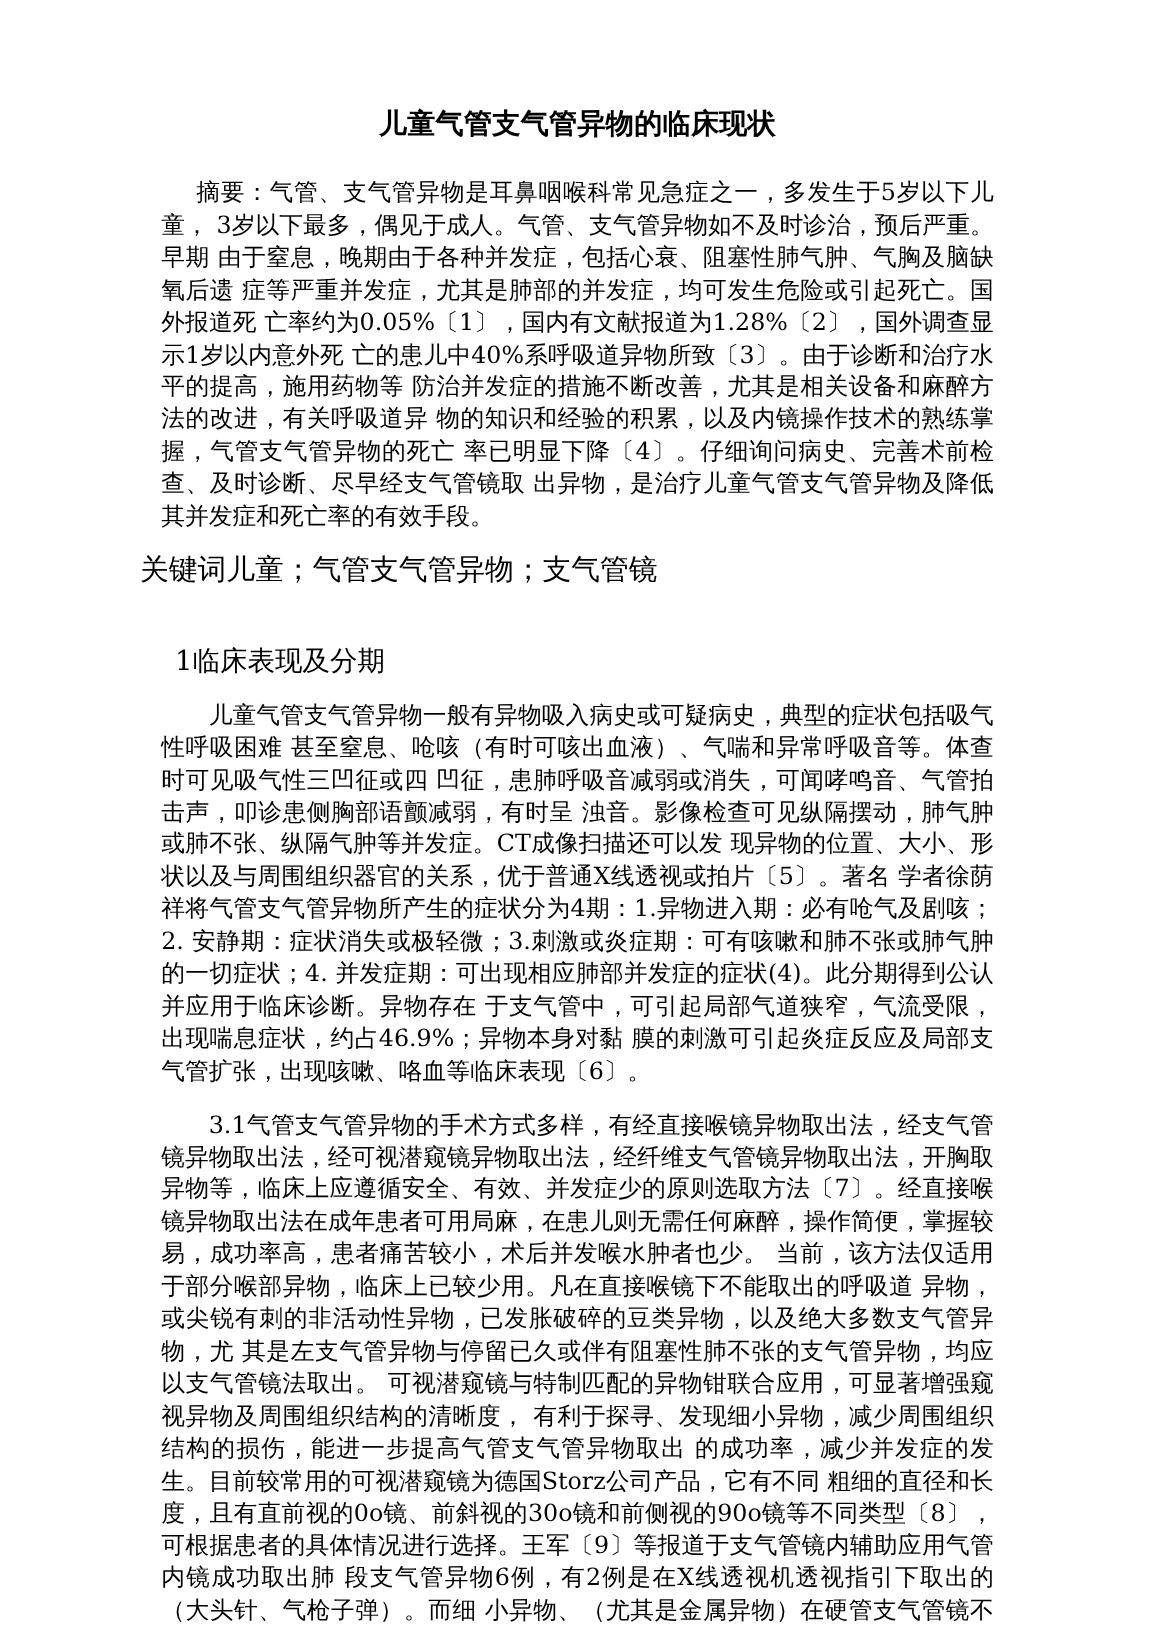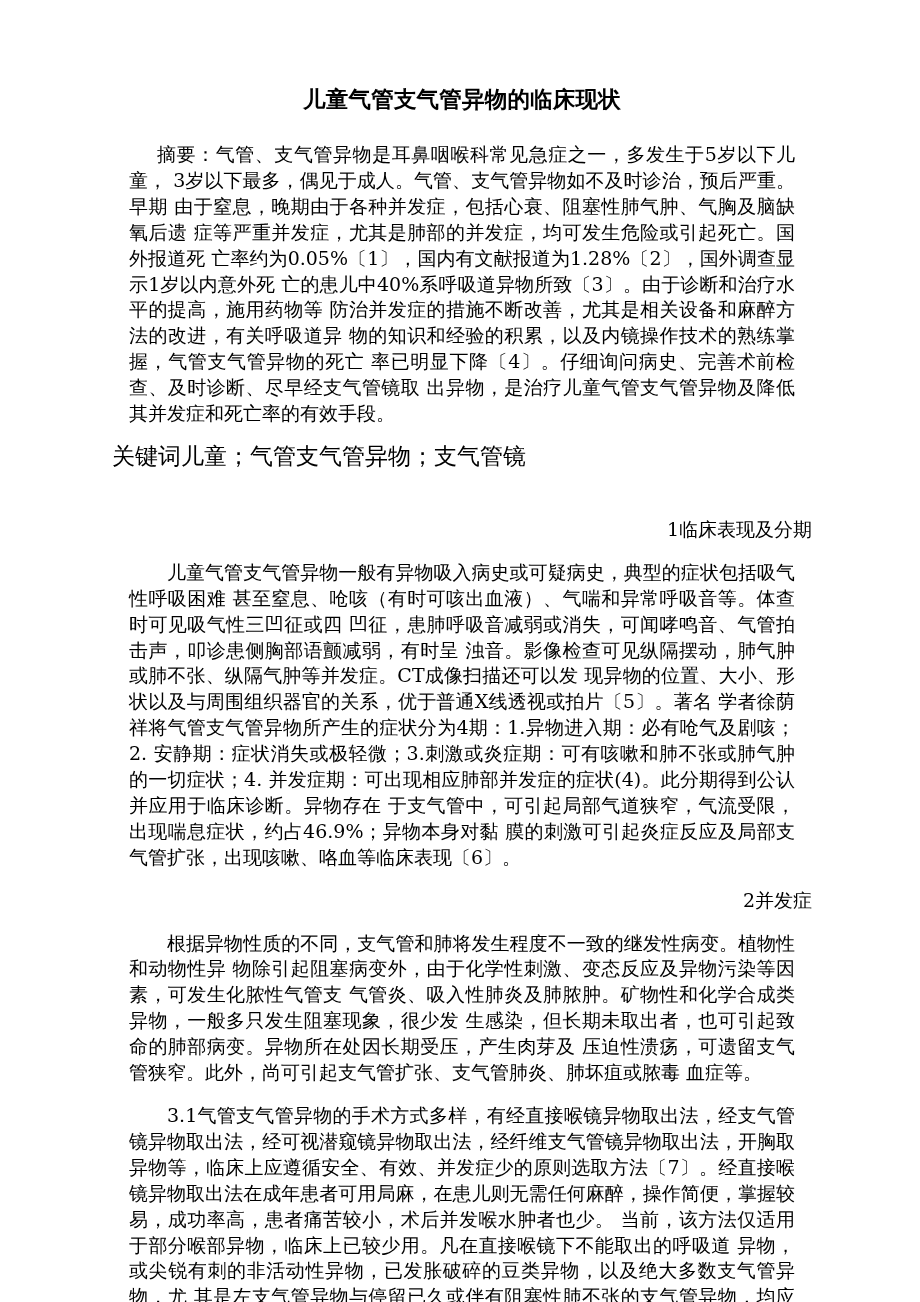--- a/index.html
+++ b/index.html
@@ -62,24 +62,24 @@
     margin: 0;
     font-size: 23px;
     line-height: 25.9px;
     text-align: left;
   }
   .section-gap {
     height: 47px;
   }
   .sec-head {
     margin: 0;
-    font-size: 19px;
+    font-size: 22px;
     line-height: 25.9px;
     text-indent: 28px;
-    text-align: right;
+    text-align: left;
   }
 </style>
 </head>
 <body>
 
 <div class="page">
   <div class="content">
 
     <h1 class="doc-title">儿童气管支气管异物的临床现状</h1>
 
@@ -88,23 +88,19 @@
       <p class="keywords">关键词儿童；气管支气管异物；支气管镜</p>
     </div>
 
     <div class="section-gap"></div>
 
     <div>
       <p class="sec-head">1临床表现及分期</p>
       <p class="body-text indent2">儿童气管支气管异物一般有异物吸入病史或可疑病史，典型的症状包括吸气性呼吸困难 甚至窒息、呛咳（有时可咳出血液）、气喘和异常呼吸音等。体查时可见吸气性三凹征或四 凹征，患肺呼吸音减弱或消失，可闻哮鸣音、气管拍击声，叩诊患侧胸部语颤减弱，有时呈 浊音。影像检查可见纵隔摆动，肺气肿或肺不张、纵隔气肿等并发症。CT成像扫描还可以发 现异物的位置、大小、形状以及与周围组织器官的关系，优于普通X线透视或拍片〔5〕。著名 学者徐荫祥将气管支气管异物所产生的症状分为4期：1.异物进入期：必有呛气及剧咳；2. 安静期：症状消失或极轻微；3.刺激或炎症期：可有咳嗽和肺不张或肺气肿的一切症状；4. 并发症期：可出现相应肺部并发症的症状(4)。此分期得到公认并应用于临床诊断。异物存在 于支气管中，可引起局部气道狭窄，气流受限，出现喘息症状，约占46.9%；异物本身对黏 膜的刺激可引起炎症反应及局部支气管扩张，出现咳嗽、咯血等临床表现〔6〕。</p>
     </div>
 
-    <div>
-      <p class="sec-head">2并发症</p>
-      <p class="body-text indent2">根据异物性质的不同，支气管和肺将发生程度不一致的继发性病变。植物性和动物性异 物除引起阻塞病变外，由于化学性刺激、变态反应及异物污染等因素，可发生化脓性气管支 气管炎、吸入性肺炎及肺脓肿。矿物性和化学合成类异物，一般多只发生阻塞现象，很少发 生感染，但长期未取出者，也可引起致命的肺部病变。异物所在处因长期受压，产生肉芽及 压迫性溃疡，可遗留支气管狭窄。此外，尚可引起支气管扩张、支气管肺炎、肺坏疽或脓毒 血症等。</p>
-    </div>
 
     <div>
       <p class="body-text indent2">3.1气管支气管异物的手术方式多样，有经直接喉镜异物取出法，经支气管镜异物取出法，经可视潜窥镜异物取出法，经纤维支气管镜异物取出法，开胸取异物等，临床上应遵循安全、有效、并发症少的原则选取方法〔7〕。经直接喉镜异物取出法在成年患者可用局麻，在患儿则无需任何麻醉，操作简便，掌握较易，成功率高，患者痛苦较小，术后并发喉水肿者也少。 当前，该方法仅适用于部分喉部异物，临床上已较少用。凡在直接喉镜下不能取出的呼吸道 异物，或尖锐有刺的非活动性异物，已发胀破碎的豆类异物，以及绝大多数支气管异物，尤 其是左支气管异物与停留已久或伴有阻塞性肺不张的支气管异物，均应以支气管镜法取出。 可视潜窥镜与特制匹配的异物钳联合应用，可显著增强窥视异物及周围组织结构的清晰度， 有利于探寻、发现细小异物，减少周围组织结构的损伤，能进一步提高气管支气管异物取出 的成功率，减少并发症的发生。目前较常用的可视潜窥镜为德国Storz公司产品，它有不同 粗细的直径和长度，且有直前视的0o镜、前斜视的30o镜和前侧视的90o镜等不同类型〔8〕， 可根据患者的具体情况进行选择。王军〔9〕等报道于支气管镜内辅助应用气管内镜成功取出肺 段支气管异物6例，有2例是在X线透视机透视指引下取出的（大头针、气枪子弹）。而细 小异物、（尤其是金属异物）在硬管支气管镜不能达到的肺段支气管异物、或因颈椎病变、 颌面畸形或骨折等原因导致张口困难的患者，均可使用经纤维支气管镜取出异物。邓碧凡〔10〕 等报道对3例肺段支气管异物患者实施电视监控带鼻内镜检查、辅助应用气管内镜、纤维支 气管镜，均一次成功取出</p>
     </div>
 
   </div>
 </div>
 
 </body></html>

